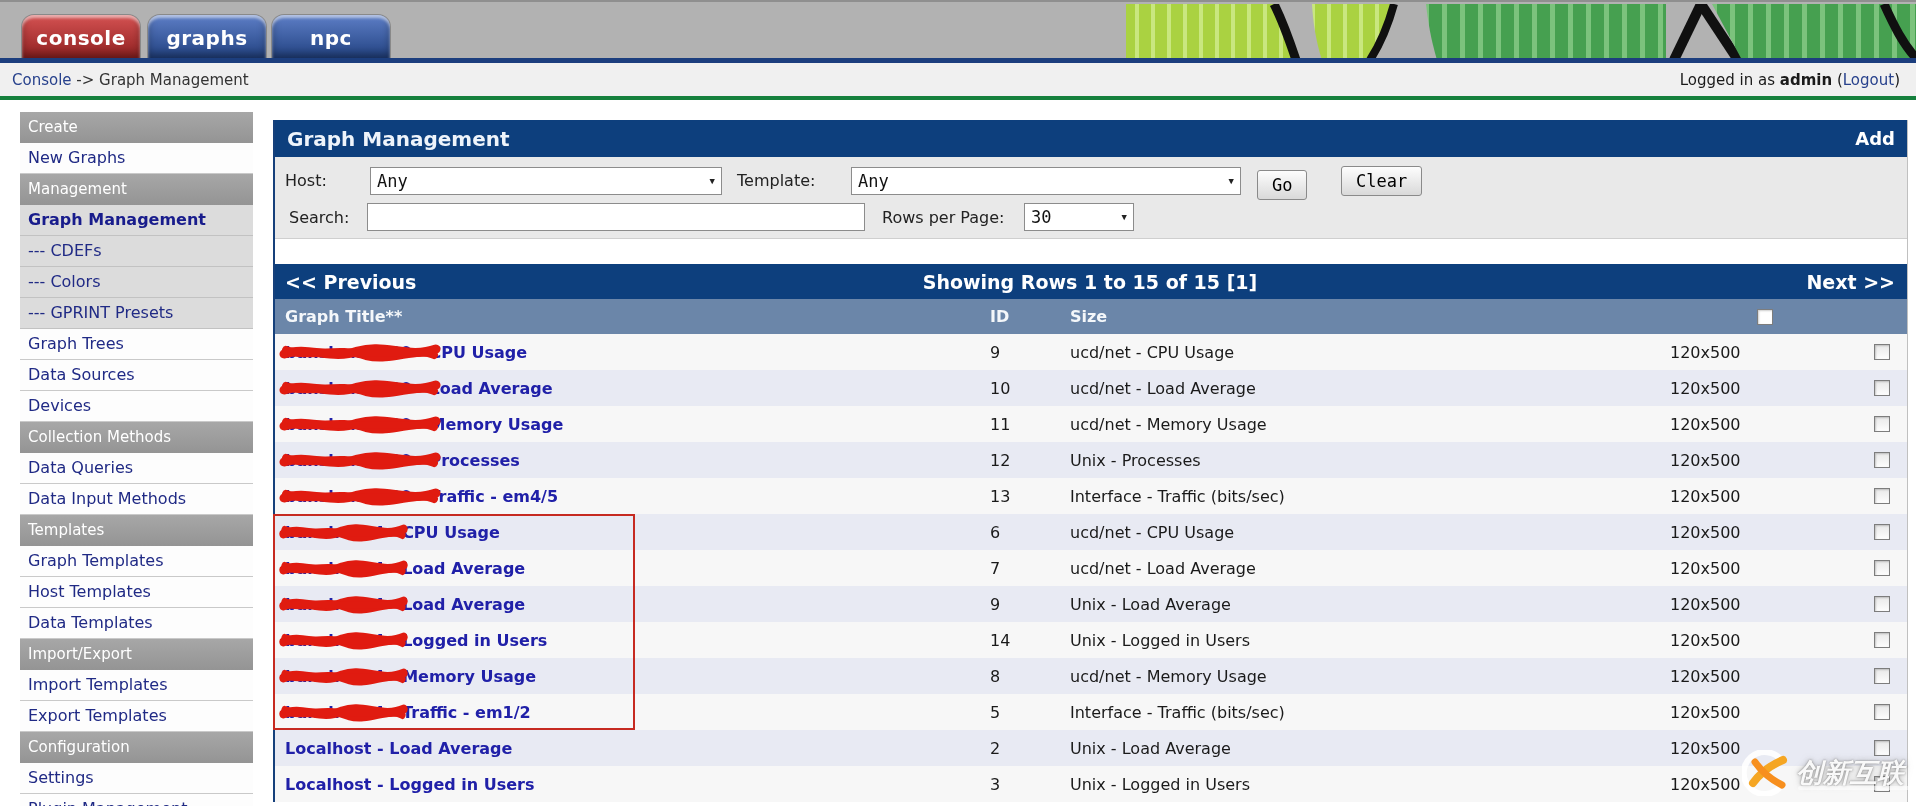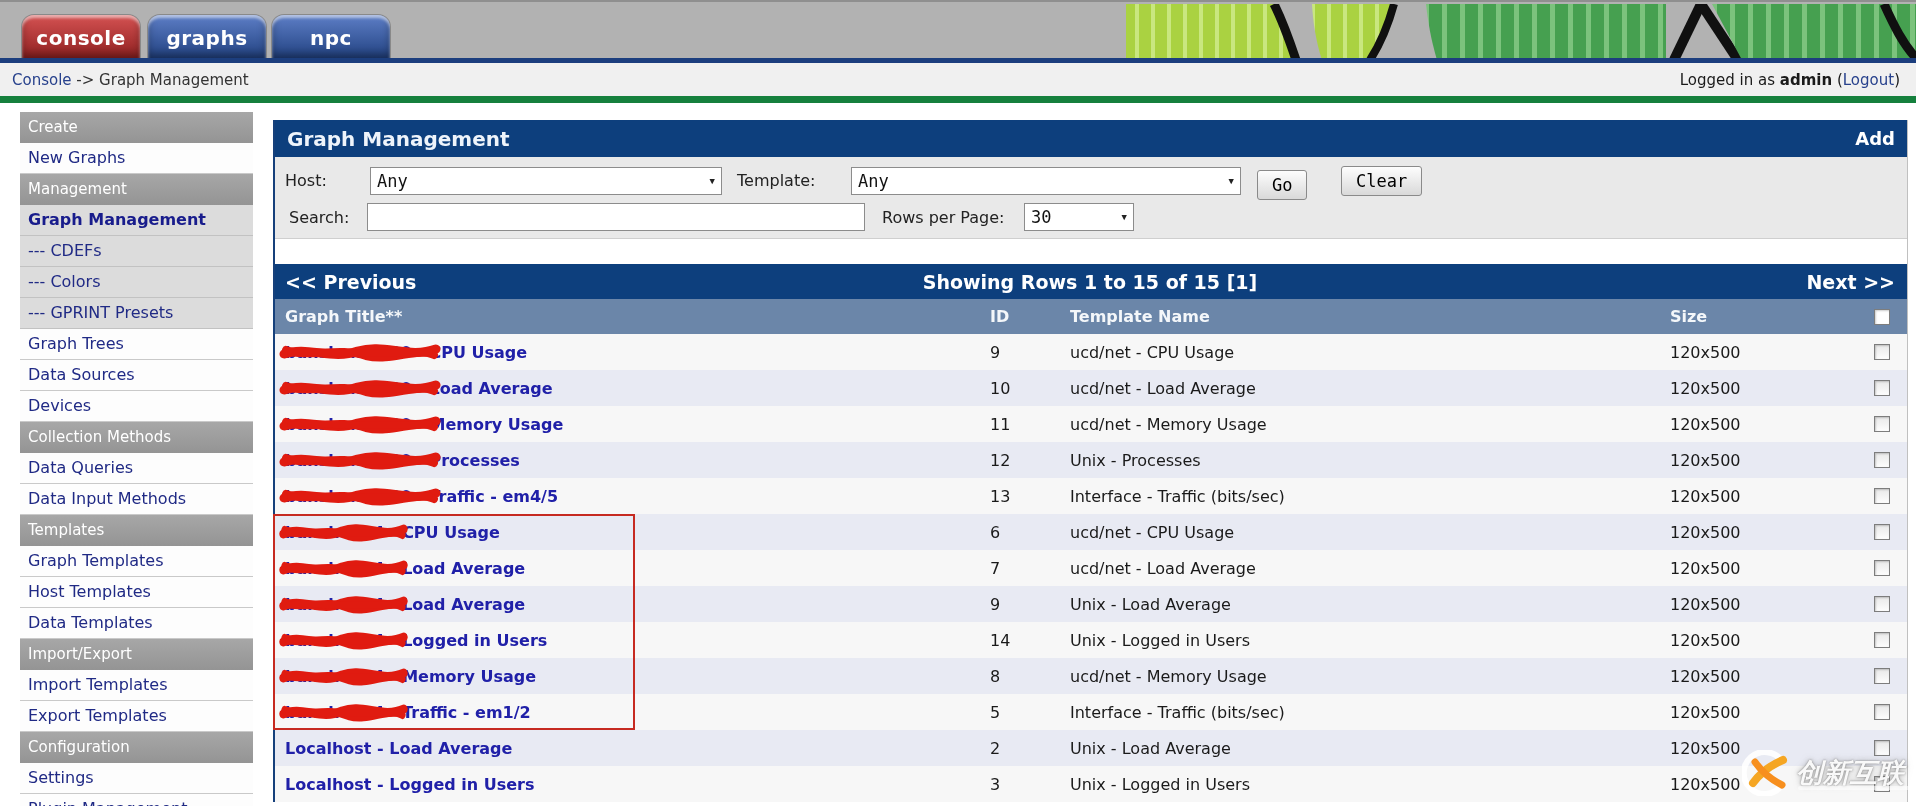--- a/index.html
+++ b/index.html
@@ -11,21 +11,21 @@
   .tabbar{position:absolute;left:0;top:0;width:1916px;height:58px;background:#b2b2b2;border-top:2px solid #8f8f8f;}
   .tab{position:absolute;bottom:0;height:45px;width:118px;border-radius:12px 12px 0 0;
        display:flex;align-items:center;justify-content:center;color:#fff;font-weight:bold;font-size:20px;
        box-shadow:inset 0 3px 3px rgba(255,255,255,.55), inset 0 -6px 8px rgba(0,0,0,.35), 0 0 0 1px rgba(60,60,60,.35);
        cursor:pointer;letter-spacing:.5px;}
   .tab.red{background:linear-gradient(#d45252,#8e1f1f);}
   .tab.blue{background:linear-gradient(#5d7ec6,#20407f);}
   .blueline{position:absolute;left:0;top:58px;width:1916px;height:5px;background:#1c3e7e;}
   .artwork{position:absolute;right:0;top:2px;height:56px;width:790px;}
   
-  .crumbbar{position:absolute;left:0;top:63px;width:1916px;height:33px;background:#f0f0f0;border-bottom:7px solid #15803d;
+  .crumbbar{position:absolute;left:0;top:63px;width:1916px;height:33px;background:#f0f0f0;border-bottom:4px solid #15803d;
             display:flex;align-items:center;justify-content:space-between;font-size:15px;}
   .crumb-left{padding-left:12px;}
   .crumb-right{padding-right:16px;}
   .lnk{color:#27418c;text-decoration:none;cursor:pointer;}
   .crumb-sep{color:#333;}
   
   .sidebar{position:absolute;left:20px;top:112px;width:233px;}
   .sb-header{height:31px;line-height:31px;background:linear-gradient(#a7a7a7,#949494);color:#fff;font-weight:normal;
              font-size:15px;padding-left:8px;}
   .sb-link{height:30px;line-height:30px;font-size:16px;padding-left:8px;color:#202a85;border-bottom:1px solid #c9c9c9;
@@ -178,21 +178,20 @@
 
   <div class="pagebar">
     <span class="pleft">&lt;&lt; Previous</span>
     <span class="pmid">Showing Rows 1 to 15 of 15 [1]</span>
     <span class="pright">Next &gt;&gt;</span>
   </div>
 
   <div class="gridrow thead">
     <span class="cell c-title">Graph Title**</span>
     <span class="cell">ID</span>
-    <span class="cell">Template Name</span>
     <span class="cell">Size</span>
     <span class="cell c-check">
         <span class="cbx"></span>
       </span>
   </div>
 
   <div class="rows">
       <div class="gridrow trow">
     <span class="cell c-title"><a class="row-title">banshanlan30 - CPU Usage</a><span class="scribble" style="width: 162px;">
             <svg viewBox="0 0 160 22" preserveAspectRatio="none">

